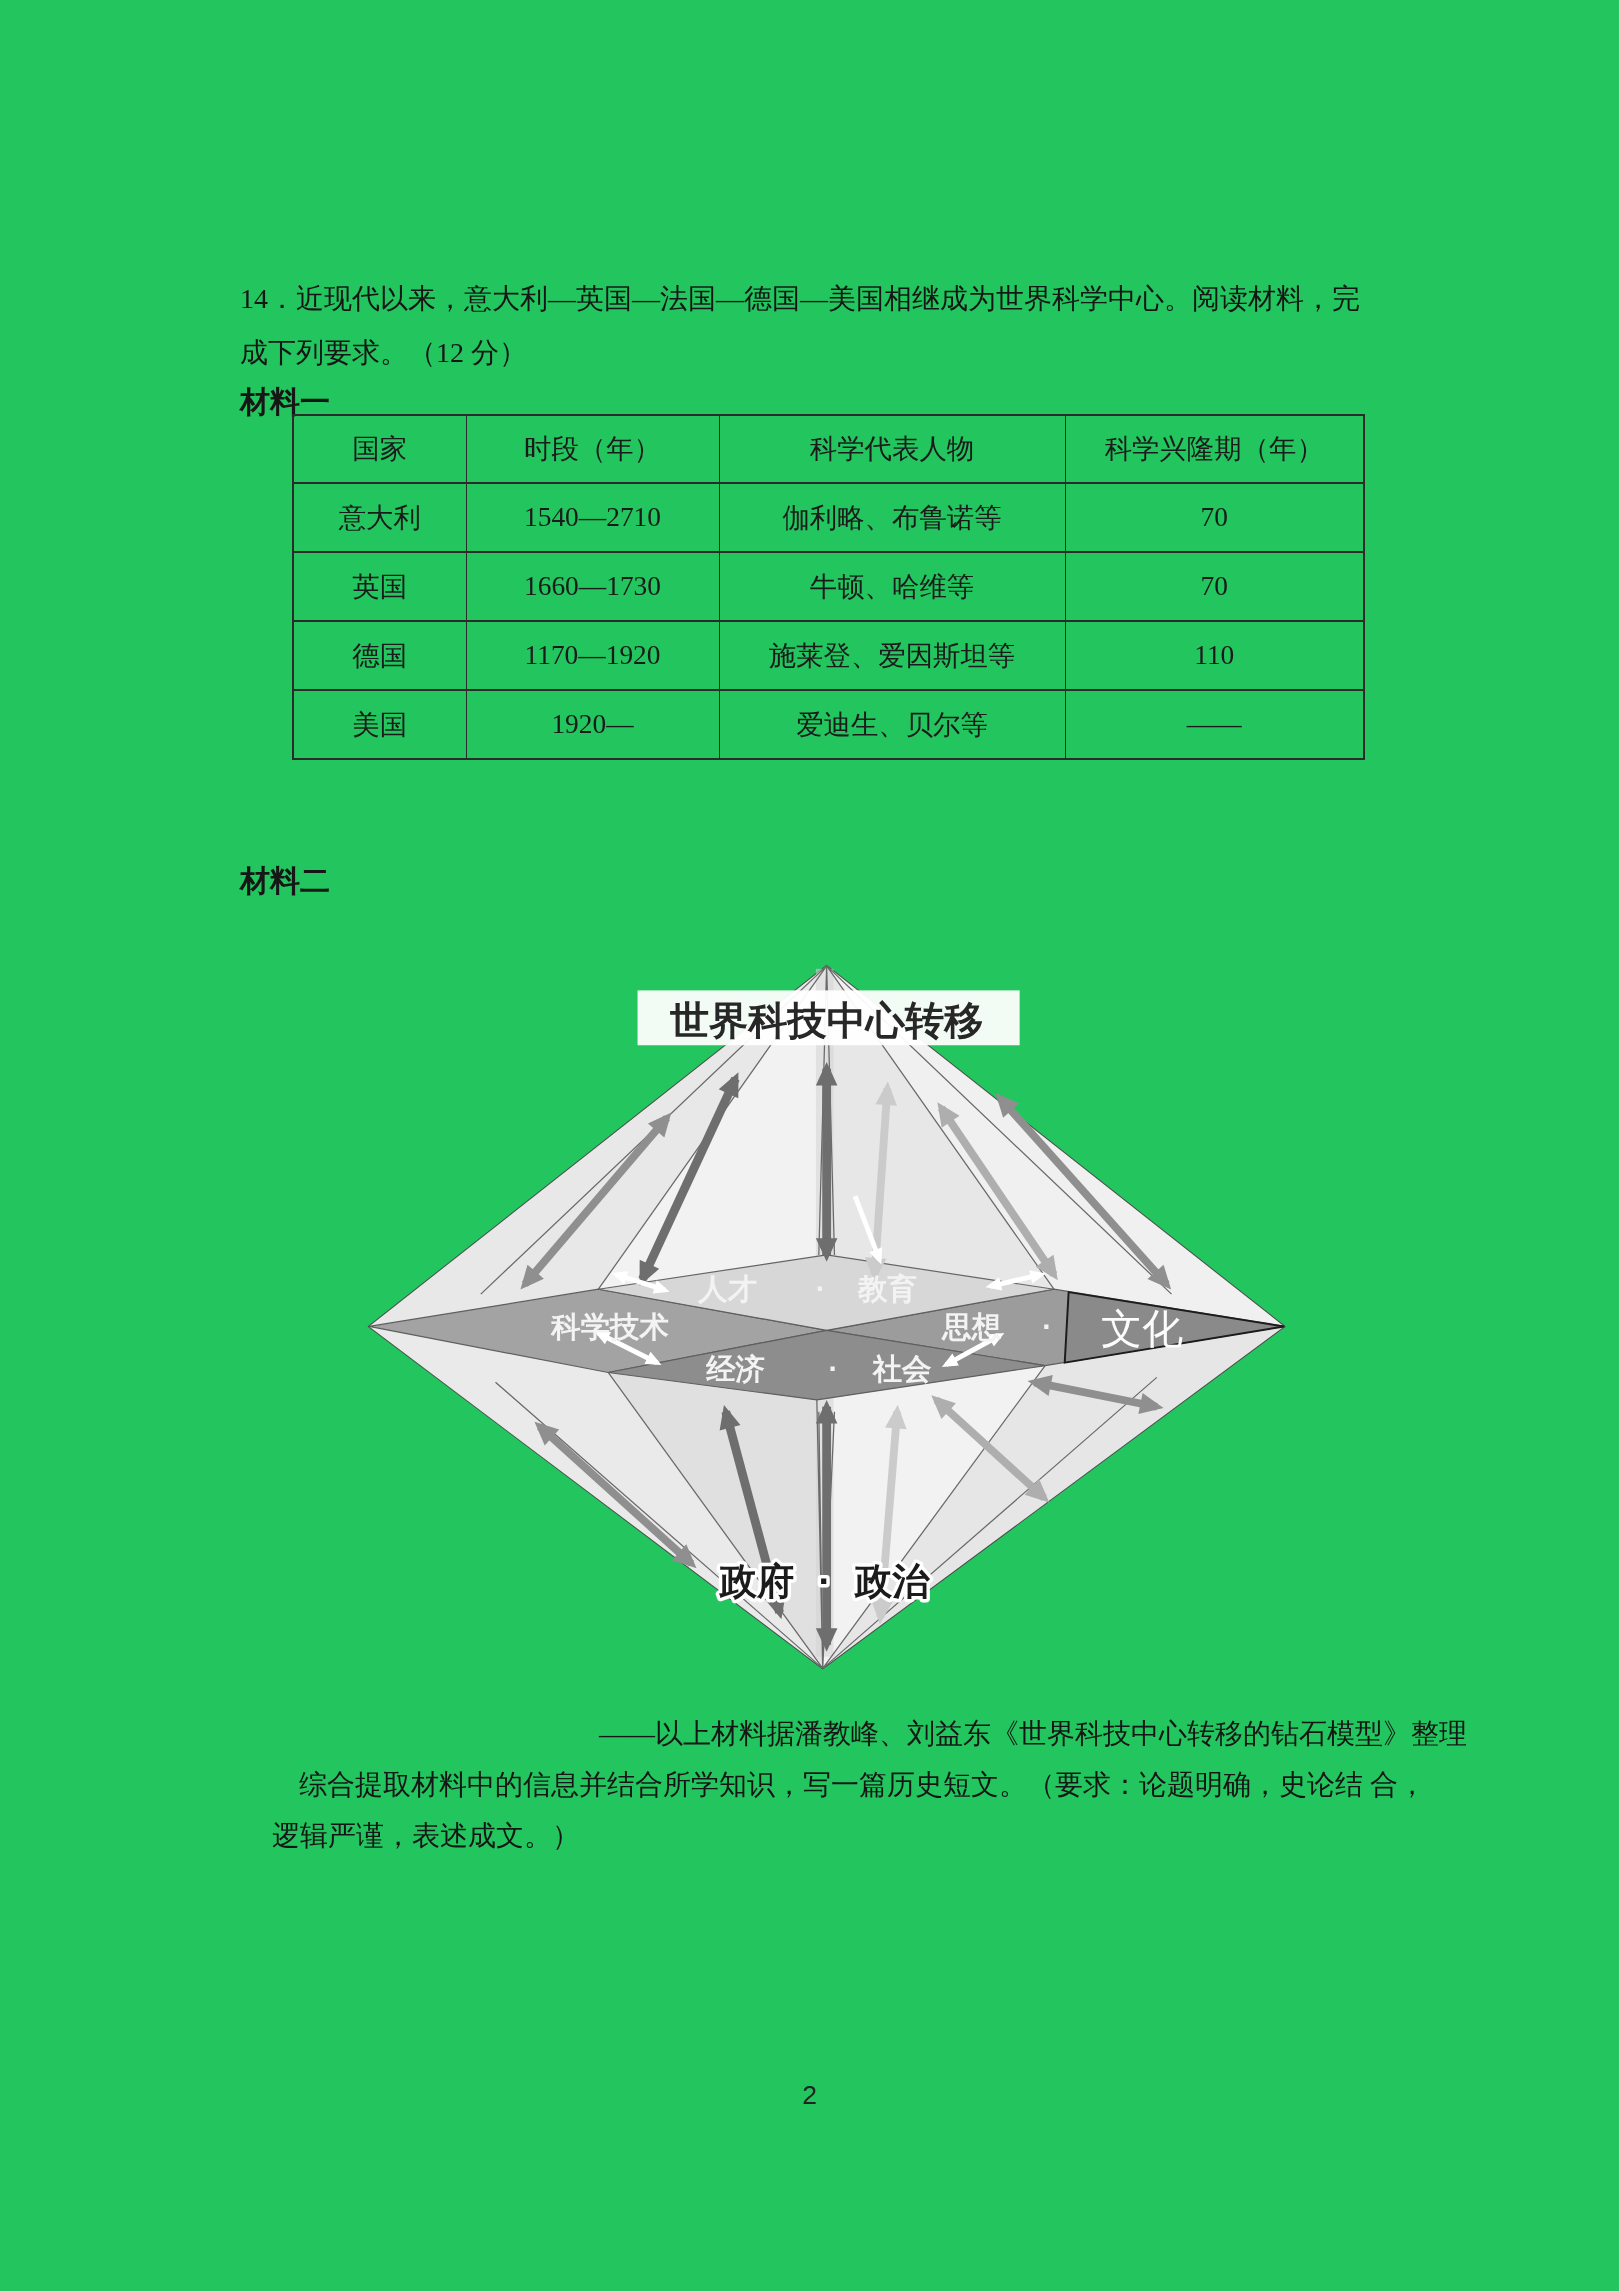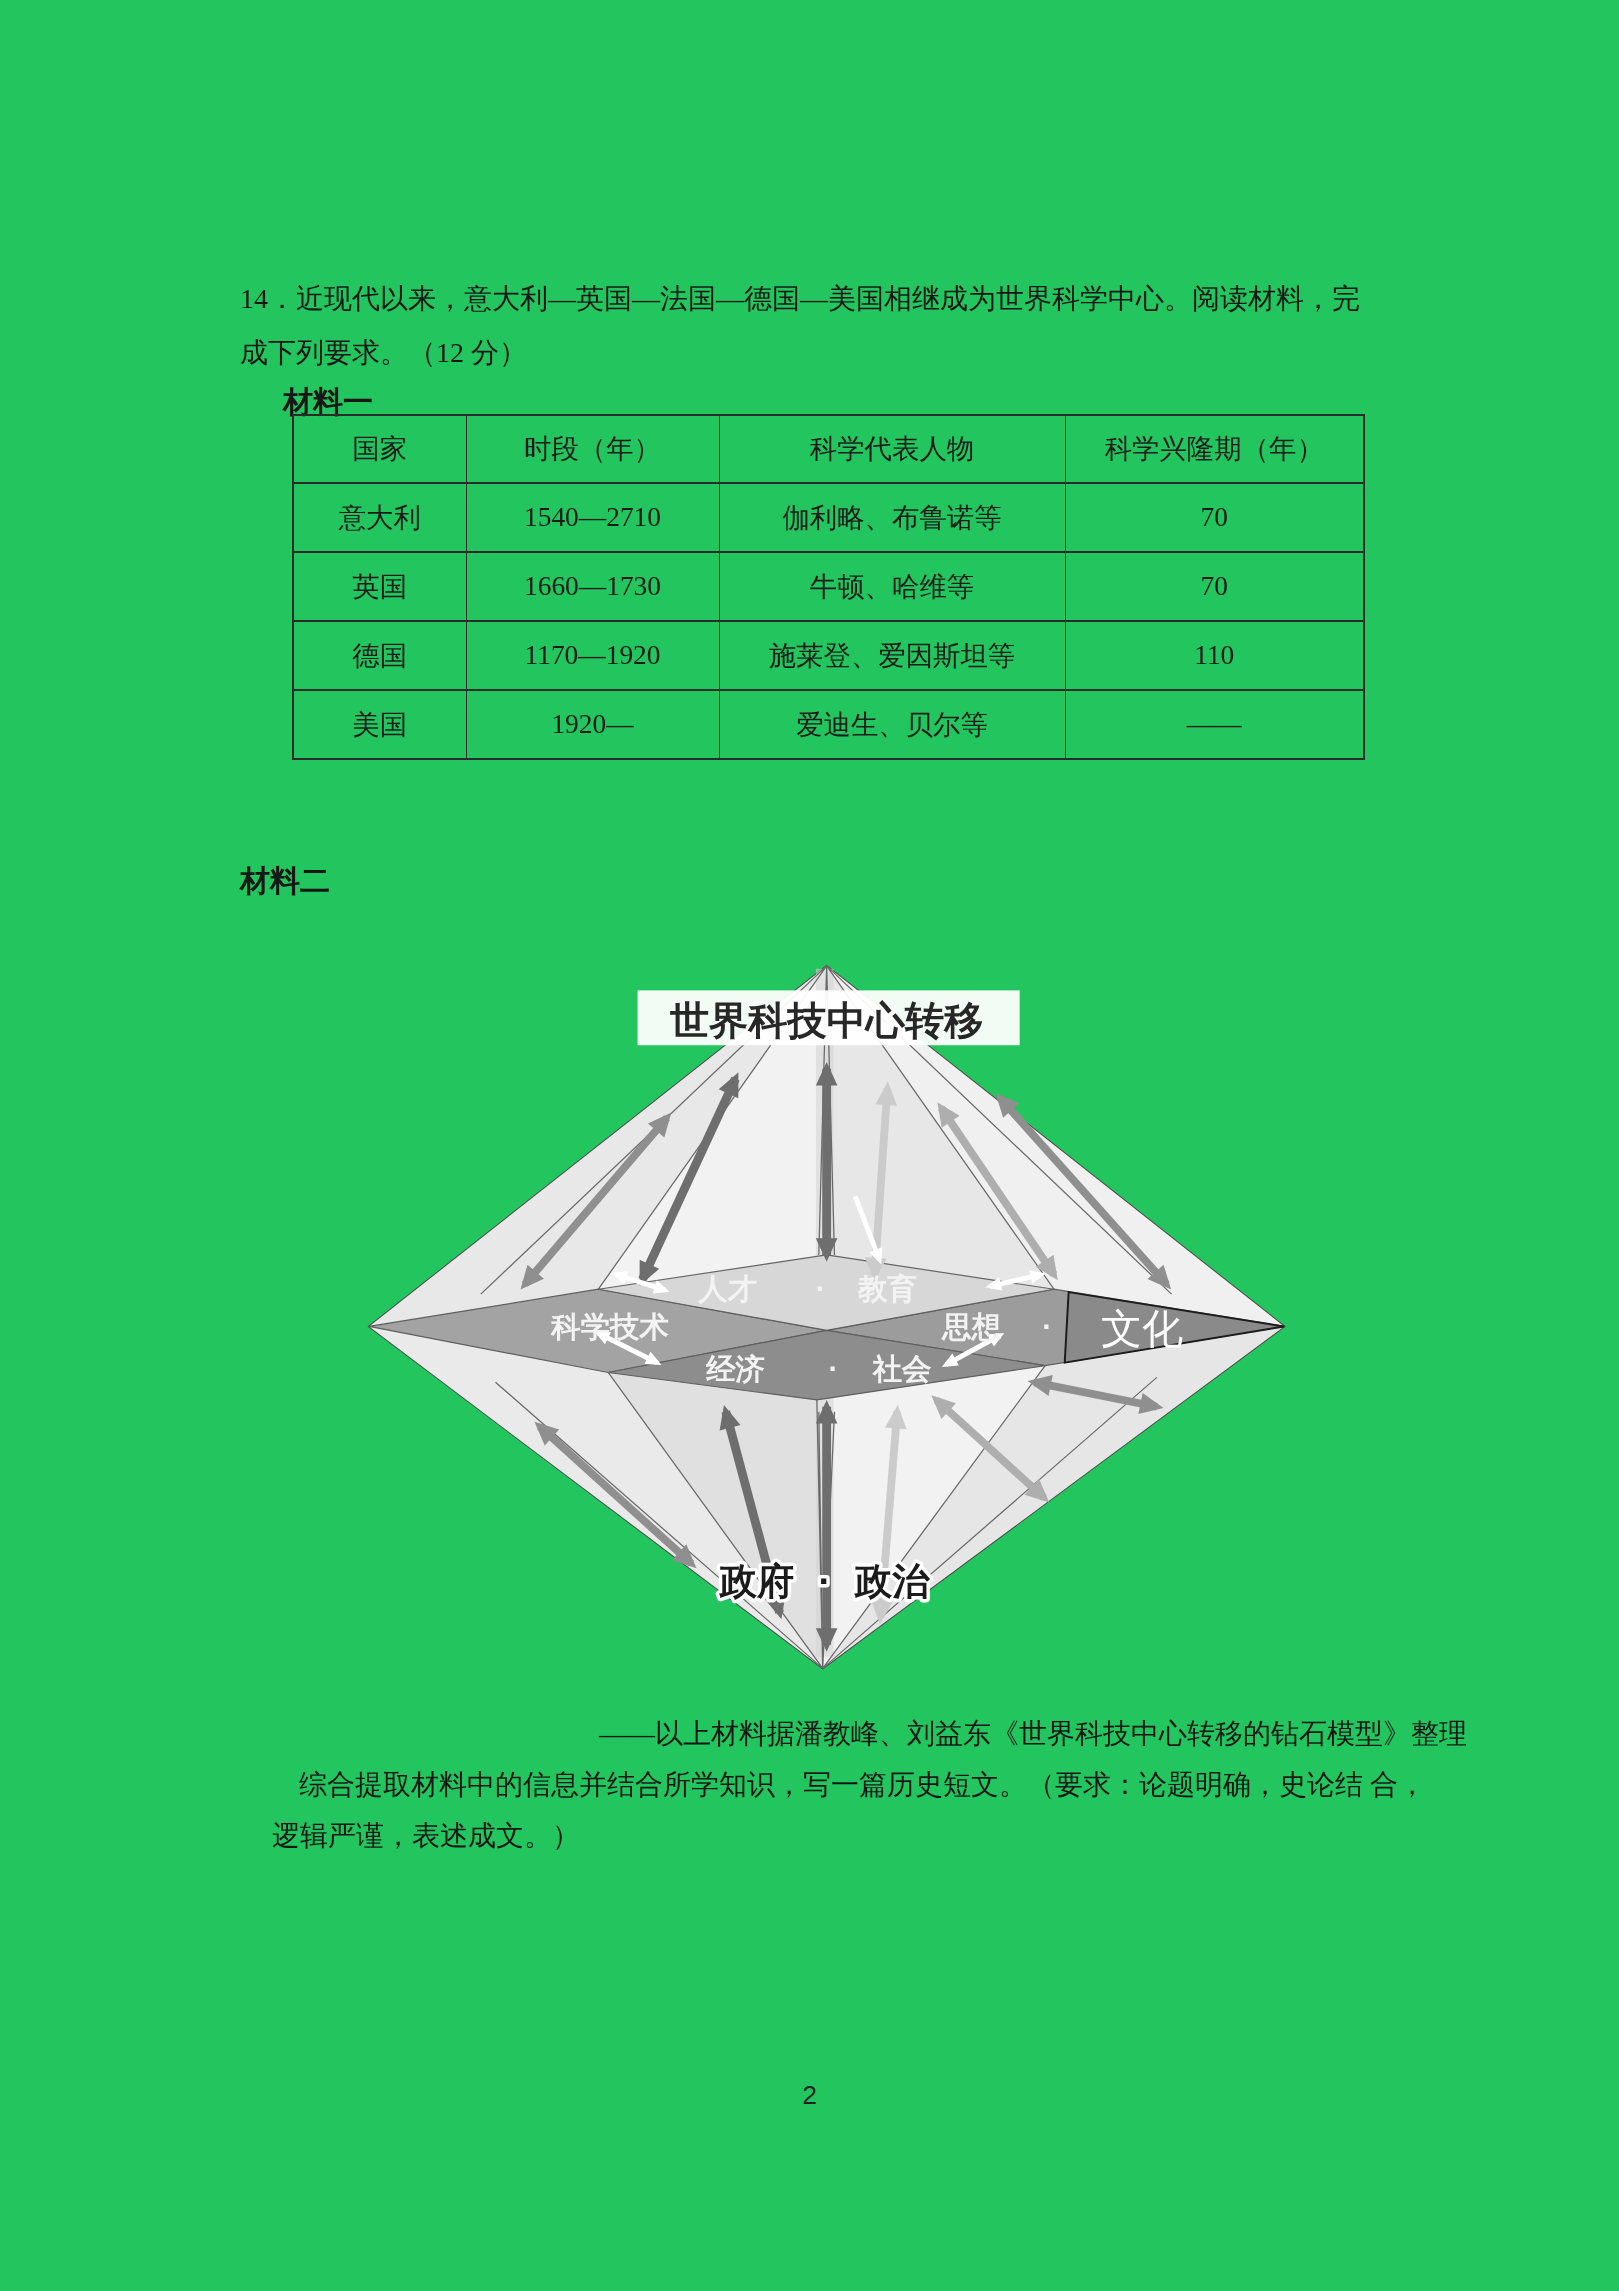--- a/index.html
+++ b/index.html
@@ -65,21 +65,21 @@
   }
 </style>
 </head>
 <body>
 
 <div class="page">
 
   <div class="abs body-text" style="left:240px;top:282px;">14．近现代以来，意大利—英国—法国—德国—美国相继成为世界科学中心。阅读材料，完</div>
   <div class="abs body-text" style="left:240px;top:336px;">成下列要求。（12 分）</div>
 
-  <div class="abs mat-label" style="left:240px;top:382px;margin-left:43px;">材料一</div>
+  <div class="abs mat-label" style="left:240px;top:382px;">材料一</div>
 
   <table class="m1-table">
     <colgroup>
       <col style="width:173px">
         <col style="width:253px">
         <col style="width:346px">
         <col style="width:299px">
     </colgroup>
     <thead>
       <tr>

